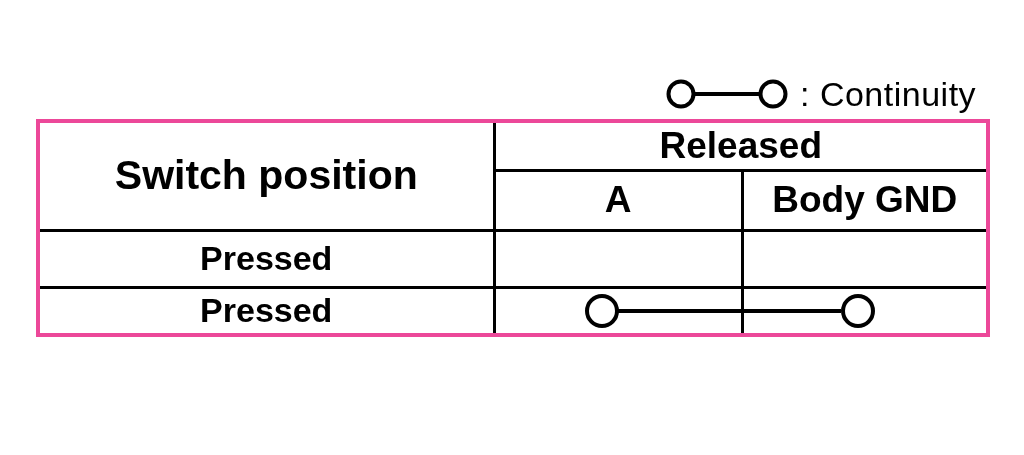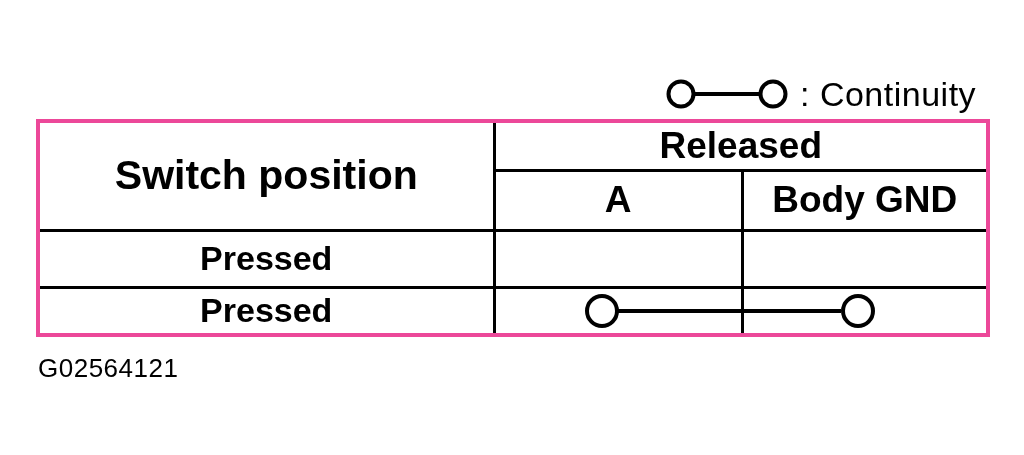--- a/index.html
+++ b/index.html
@@ -113,15 +113,14 @@
     </tr>
   </tbody>
     </table>
 
   <svg class="continuity-overlay" viewBox="0 0 310 46">
     <line x1="40" y1="22" x2="263" y2="22" stroke="#000000" stroke-width="4"></line>
     <circle cx="24" cy="22" r="15" fill="#ffffff" stroke="#000000" stroke-width="4"></circle>
     <circle cx="280" cy="22" r="15" fill="#ffffff" stroke="#000000" stroke-width="4"></circle>
   </svg>
 
-  <div class="figure-id">G02564121</div>
 
 </div>
 
 </body></html>

